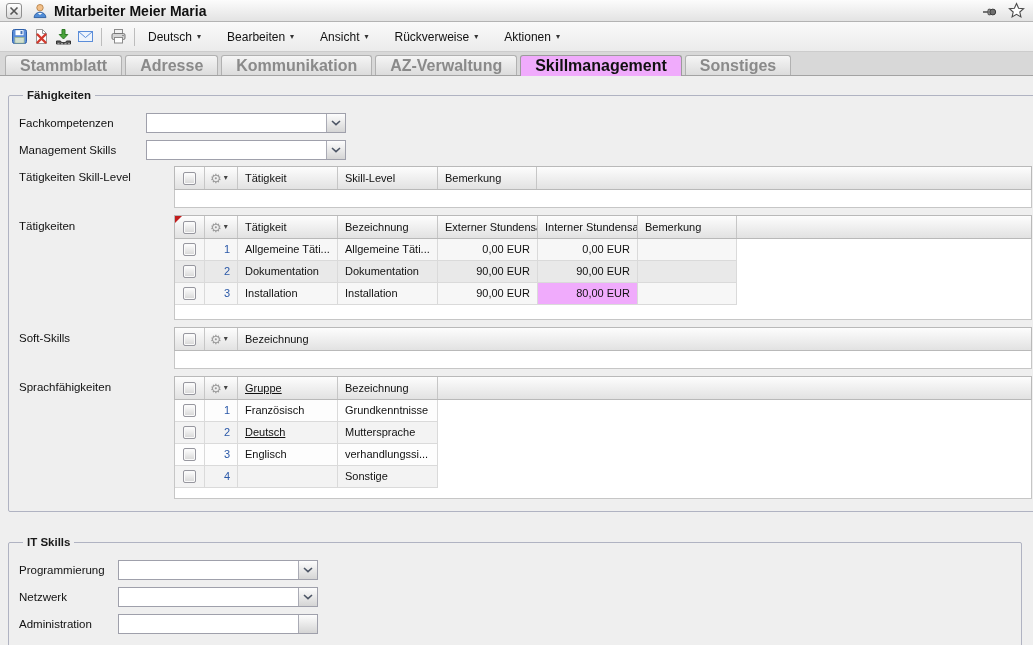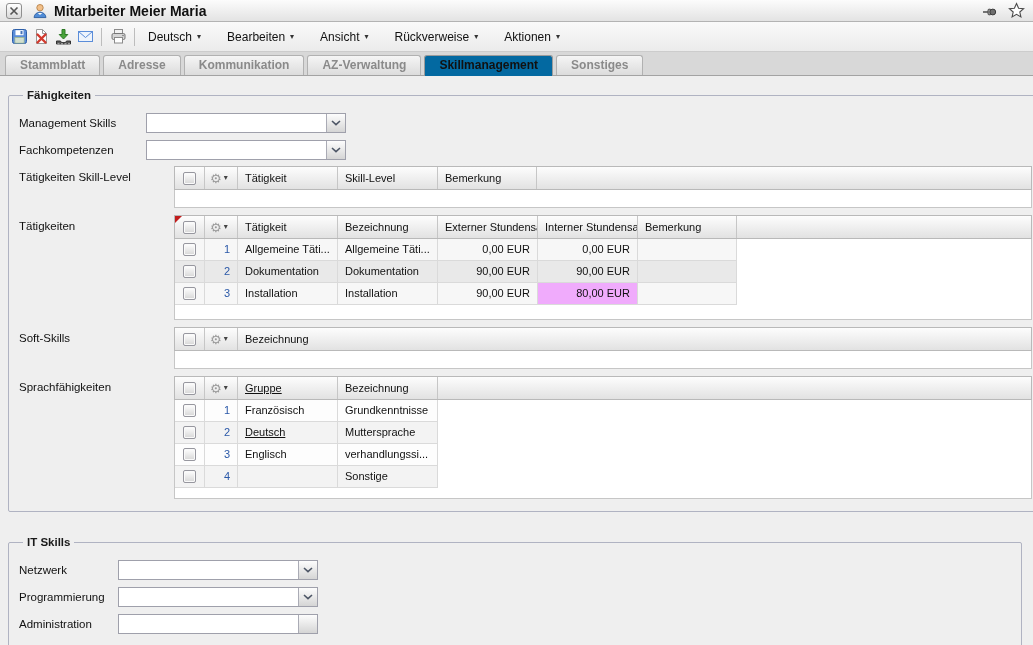--- a/index.html
+++ b/index.html
@@ -17,22 +17,22 @@
   
   .toolbar { height:30px; display:flex; align-items:center; background:linear-gradient(#fafafa,#ebebeb); border-bottom:1px solid #cccccc; padding:0 8px; }
   .tbtn { width:22px; height:22px; display:flex; align-items:center; justify-content:center; }
   .tsep { width:1px; height:18px; background:#bdbdbd; margin:0 5px; }
   .menubar { display:flex; align-items:center; margin-left:8px; gap:26px; }
   .menu { font-size:12px; display:flex; align-items:center; gap:5px; white-space:nowrap; }
   .caret { font-size:8px; color:#333; line-height:1; }
 
   
   .tabstrip { height:24px; background:#d8d8d8; border-bottom:1px solid #a3a3a3; display:flex; align-items:flex-end; padding-left:5px; }
-  .tab { height:20px; line-height:19px; padding:0 14px; margin-right:3px; font-size:12px; font-weight:bold; color:#8a8a8a; background:linear-gradient(#f5f5f5,#dcdcdc); border:1px solid #b1b1b1; border-bottom:none; border-radius:3px 3px 0 0; white-space:nowrap; }
-  .tab.active { color:#111; background:#0369a1; border-color:#9b9b9b; height:21px; margin-bottom:-1px; }
+  .tab { height:20px; line-height:19px; padding:0 14px; margin-right:3px; font-size:16px; font-weight:bold; color:#8a8a8a; background:linear-gradient(#f5f5f5,#dcdcdc); border:1px solid #b1b1b1; border-bottom:none; border-radius:3px 3px 0 0; white-space:nowrap; }
+  .tab.active { color:#111; background:#f0abfc; border-color:#9b9b9b; height:21px; margin-bottom:-1px; }
 
   
   .content { padding:13px 11px 0 8px; }
   fieldset { border:1px solid #b0b3c2; border-radius:2px; padding:5px 16px 8px 10px; width:1014px; background:transparent; }
   fieldset.gap { margin-top:24px; }
   legend { font-size:11.5px; font-weight:bold; padding:0 4px; margin-left:4px; color:#1a1a1a; }
 
   .field-row { display:flex; align-items:center; margin:6px 0; height:21px; }
   .row-label { width:127px; font-size:11.5px; flex:0 0 auto; }
   .it .row-label { width:99px; }
@@ -172,233 +172,233 @@
     <span class="tab active">Skillmanagement</span>
     <span class="tab">Sonstiges</span>
   </div>
 
   <div class="content">
 
     <fieldset>
       <legend>Fähigkeiten</legend>
 
       <div class="field-row">
+        <span class="row-label">Fachkompetenzen</span>
+        <span class="combo">
+          <input value="" style="">
+          <span class="cbtn">
+              <svg width="10" height="6" viewBox="0 0 10 6">
+                <path d="M1 1 L5 4.6 L9 1" fill="none" stroke="#4d5666" stroke-width="1.6"></path>
+              </svg>
+            </span>
+        </span>
+      </div>
+
+      <div class="field-row">
         <span class="row-label">Management Skills</span>
         <span class="combo">
           <input value="" style="">
           <span class="cbtn">
               <svg width="10" height="6" viewBox="0 0 10 6">
                 <path d="M1 1 L5 4.6 L9 1" fill="none" stroke="#4d5666" stroke-width="1.6"></path>
               </svg>
             </span>
         </span>
       </div>
 
+      <div class="table-block">
+        <span class="row-label">Tätigkeiten Skill-Level</span>
+        <div class="grid">
+            <div class="g-head">
+              <div class="g-hc g-cb">
+                <div class="checkbox"></div>
+              </div>
+              <div class="g-hc g-gear">
+                <span class="gear">⚙</span>
+                <span class="garr">▾</span>
+              </div>
+              <div class="g-hc" style="width: 100px;">Tätigkeit</div>
+              <div class="g-hc" style="width: 100px;">Skill-Level</div>
+              <div class="g-hc" style="width: 99px;">Bemerkung</div>
+              <div class="g-fill"></div>
+            </div>
+            <div class="g-body">
+              <div class="g-tail" style="height: 17px;"></div>
+            </div>
+          </div>
+      </div>
+
+      <div class="table-block">
+        <span class="row-label">Tätigkeiten</span>
+        <div class="grid">
+            <div class="g-head">
+              <div class="dirty"></div>
+              <div class="g-hc g-cb">
+                <div class="checkbox"></div>
+              </div>
+              <div class="g-hc g-gear">
+                <span class="gear">⚙</span>
+                <span class="garr">▾</span>
+              </div>
+              <div class="g-hc" style="width: 100px;">Tätigkeit</div>
+              <div class="g-hc" style="width: 100px;">Bezeichnung</div>
+              <div class="g-hc" style="width: 100px;">Externer Stundensa</div>
+              <div class="g-hc" style="width: 100px;">Interner Stundensa</div>
+              <div class="g-hc" style="width: 99px;">Bemerkung</div>
+              <div class="g-fill"></div>
+            </div>
+            <div class="g-body">
+              <div class="g-row">
+                <div class="g-c g-cb" style="background: rgb(247, 247, 247);">
+                  <div class="checkbox"></div>
+                </div>
+                <div class="g-c g-num" style="background: rgb(247, 247, 247);"><a class="rownum" href="#">1</a></div>
+                <div class="g-c" style="width: 100px; background: rgb(247, 247, 247);">Allgemeine Täti...</div>
+                <div class="g-c" style="width: 100px; background: rgb(247, 247, 247);">Allgemeine Täti...</div>
+                <div class="g-c r" style="width: 100px; background: rgb(247, 247, 247);">0,00 EUR</div>
+                <div class="g-c r" style="width: 100px; background: rgb(247, 247, 247);">0,00 EUR</div>
+                <div class="g-c" style="width: 99px; background: rgb(247, 247, 247);"></div>
+                <div class="g-fill"></div>
+              </div>
+              <div class="g-row">
+                <div class="g-c g-cb" style="background: rgb(233, 233, 233);">
+                  <div class="checkbox"></div>
+                </div>
+                <div class="g-c g-num" style="background: rgb(233, 233, 233);"><a class="rownum" href="#">2</a></div>
+                <div class="g-c" style="width: 100px; background: rgb(233, 233, 233);">Dokumentation</div>
+                <div class="g-c" style="width: 100px; background: rgb(233, 233, 233);">Dokumentation</div>
+                <div class="g-c r" style="width: 100px; background: rgb(233, 233, 233);">90,00 EUR</div>
+                <div class="g-c r" style="width: 100px; background: rgb(233, 233, 233);">90,00 EUR</div>
+                <div class="g-c" style="width: 99px; background: rgb(233, 233, 233);"></div>
+                <div class="g-fill"></div>
+              </div>
+              <div class="g-row">
+                <div class="g-c g-cb" style="background: rgb(247, 247, 247);">
+                  <div class="checkbox"></div>
+                </div>
+                <div class="g-c g-num" style="background: rgb(247, 247, 247);"><a class="rownum" href="#">3</a></div>
+                <div class="g-c" style="width: 100px; background: rgb(247, 247, 247);">Installation</div>
+                <div class="g-c" style="width: 100px; background: rgb(247, 247, 247);">Installation</div>
+                <div class="g-c r" style="width: 100px; background: rgb(247, 247, 247);">90,00 EUR</div>
+                <div class="g-c r" style="width: 100px; background: #f0abfc;">80,00 EUR</div>
+                <div class="g-c" style="width: 99px; background: rgb(247, 247, 247);"></div>
+                <div class="g-fill"></div>
+              </div>
+              <div class="g-tail" style="height: 14px;"></div>
+            </div>
+          </div>
+      </div>
+
+      <div class="table-block">
+        <span class="row-label">Soft-Skills</span>
+        <div class="grid">
+            <div class="g-head">
+              <div class="g-hc g-cb">
+                <div class="checkbox"></div>
+              </div>
+              <div class="g-hc g-gear">
+                <span class="gear">⚙</span>
+                <span class="garr">▾</span>
+              </div>
+              <div class="g-hc flex">Bezeichnung</div>
+              <div class="g-fill"></div>
+            </div>
+            <div class="g-body">
+              <div class="g-tail" style="height: 17px;"></div>
+            </div>
+          </div>
+      </div>
+
+      <div class="table-block" style="margin-bottom:4px">
+        <span class="row-label">Sprachfähigkeiten</span>
+        <div class="grid">
+            <div class="g-head">
+              <div class="g-hc g-cb">
+                <div class="checkbox"></div>
+              </div>
+              <div class="g-hc g-gear">
+                <span class="gear">⚙</span>
+                <span class="garr">▾</span>
+              </div>
+              <div class="g-hc" style="width: 100px; text-decoration: underline;">Gruppe</div>
+              <div class="g-hc" style="width: 100px;">Bezeichnung</div>
+              <div class="g-fill"></div>
+            </div>
+            <div class="g-body">
+              <div class="g-row">
+                <div class="g-c g-cb" style="background: rgb(253, 253, 253);">
+                  <div class="checkbox"></div>
+                </div>
+                <div class="g-c g-num" style="background: rgb(253, 253, 253);"><a class="rownum" href="#">1</a></div>
+                <div class="g-c" style="width: 100px; background: rgb(253, 253, 253);">Französisch</div>
+                <div class="g-c" style="width: 100px; background: rgb(253, 253, 253);">Grundkenntnisse</div>
+                <div class="g-fill"></div>
+              </div>
+              <div class="g-row">
+                <div class="g-c g-cb" style="background: rgb(243, 243, 243);">
+                  <div class="checkbox"></div>
+                </div>
+                <div class="g-c g-num" style="background: rgb(243, 243, 243);"><a class="rownum" href="#">2</a></div>
+                <div class="g-c" style="width: 100px; background: rgb(243, 243, 243); text-decoration: underline;">Deutsch</div>
+                <div class="g-c" style="width: 100px; background: rgb(243, 243, 243);">Muttersprache</div>
+                <div class="g-fill"></div>
+              </div>
+              <div class="g-row">
+                <div class="g-c g-cb" style="background: rgb(253, 253, 253);">
+                  <div class="checkbox"></div>
+                </div>
+                <div class="g-c g-num" style="background: rgb(253, 253, 253);"><a class="rownum" href="#">3</a></div>
+                <div class="g-c" style="width: 100px; background: rgb(253, 253, 253);">Englisch</div>
+                <div class="g-c" style="width: 100px; background: rgb(253, 253, 253);">verhandlungssi...</div>
+                <div class="g-fill"></div>
+              </div>
+              <div class="g-row">
+                <div class="g-c g-cb" style="background: rgb(243, 243, 243);">
+                  <div class="checkbox"></div>
+                </div>
+                <div class="g-c g-num" style="background: rgb(243, 243, 243);"><a class="rownum" href="#">4</a></div>
+                <div class="g-c" style="width: 100px; background: rgb(243, 243, 243);"></div>
+                <div class="g-c" style="width: 100px; background: rgb(243, 243, 243);">Sonstige</div>
+                <div class="g-fill"></div>
+              </div>
+              <div class="g-tail" style="height: 10px;"></div>
+            </div>
+          </div>
+      </div>
+    </fieldset>
+
+    <fieldset class="gap it">
+      <legend>IT Skills</legend>
+
+
       <div class="field-row">
-        <span class="row-label">Fachkompetenzen</span>
+        <span class="row-label">Programmierung</span>
         <span class="combo">
           <input value="" style="">
           <span class="cbtn">
               <svg width="10" height="6" viewBox="0 0 10 6">
                 <path d="M1 1 L5 4.6 L9 1" fill="none" stroke="#4d5666" stroke-width="1.6"></path>
               </svg>
             </span>
         </span>
       </div>
-
-      <div class="table-block">
-        <span class="row-label">Tätigkeiten Skill-Level</span>
-        <div class="grid">
-            <div class="g-head">
-              <div class="g-hc g-cb">
-                <div class="checkbox"></div>
-              </div>
-              <div class="g-hc g-gear">
-                <span class="gear">⚙</span>
-                <span class="garr">▾</span>
-              </div>
-              <div class="g-hc" style="width: 100px;">Tätigkeit</div>
-              <div class="g-hc" style="width: 100px;">Skill-Level</div>
-              <div class="g-hc" style="width: 99px;">Bemerkung</div>
-              <div class="g-fill"></div>
-            </div>
-            <div class="g-body">
-              <div class="g-tail" style="height: 17px;"></div>
-            </div>
-          </div>
-      </div>
-
-      <div class="table-block">
-        <span class="row-label">Tätigkeiten</span>
-        <div class="grid">
-            <div class="g-head">
-              <div class="dirty"></div>
-              <div class="g-hc g-cb">
-                <div class="checkbox"></div>
-              </div>
-              <div class="g-hc g-gear">
-                <span class="gear">⚙</span>
-                <span class="garr">▾</span>
-              </div>
-              <div class="g-hc" style="width: 100px;">Tätigkeit</div>
-              <div class="g-hc" style="width: 100px;">Bezeichnung</div>
-              <div class="g-hc" style="width: 100px;">Externer Stundensa</div>
-              <div class="g-hc" style="width: 100px;">Interner Stundensa</div>
-              <div class="g-hc" style="width: 99px;">Bemerkung</div>
-              <div class="g-fill"></div>
-            </div>
-            <div class="g-body">
-              <div class="g-row">
-                <div class="g-c g-cb" style="background: rgb(247, 247, 247);">
-                  <div class="checkbox"></div>
-                </div>
-                <div class="g-c g-num" style="background: rgb(247, 247, 247);"><a class="rownum" href="#">1</a></div>
-                <div class="g-c" style="width: 100px; background: rgb(247, 247, 247);">Allgemeine Täti...</div>
-                <div class="g-c" style="width: 100px; background: rgb(247, 247, 247);">Allgemeine Täti...</div>
-                <div class="g-c r" style="width: 100px; background: rgb(247, 247, 247);">0,00 EUR</div>
-                <div class="g-c r" style="width: 100px; background: rgb(247, 247, 247);">0,00 EUR</div>
-                <div class="g-c" style="width: 99px; background: rgb(247, 247, 247);"></div>
-                <div class="g-fill"></div>
-              </div>
-              <div class="g-row">
-                <div class="g-c g-cb" style="background: rgb(233, 233, 233);">
-                  <div class="checkbox"></div>
-                </div>
-                <div class="g-c g-num" style="background: rgb(233, 233, 233);"><a class="rownum" href="#">2</a></div>
-                <div class="g-c" style="width: 100px; background: rgb(233, 233, 233);">Dokumentation</div>
-                <div class="g-c" style="width: 100px; background: rgb(233, 233, 233);">Dokumentation</div>
-                <div class="g-c r" style="width: 100px; background: rgb(233, 233, 233);">90,00 EUR</div>
-                <div class="g-c r" style="width: 100px; background: rgb(233, 233, 233);">90,00 EUR</div>
-                <div class="g-c" style="width: 99px; background: rgb(233, 233, 233);"></div>
-                <div class="g-fill"></div>
-              </div>
-              <div class="g-row">
-                <div class="g-c g-cb" style="background: rgb(247, 247, 247);">
-                  <div class="checkbox"></div>
-                </div>
-                <div class="g-c g-num" style="background: rgb(247, 247, 247);"><a class="rownum" href="#">3</a></div>
-                <div class="g-c" style="width: 100px; background: rgb(247, 247, 247);">Installation</div>
-                <div class="g-c" style="width: 100px; background: rgb(247, 247, 247);">Installation</div>
-                <div class="g-c r" style="width: 100px; background: rgb(247, 247, 247);">90,00 EUR</div>
-                <div class="g-c r" style="width: 100px; background: #f0abfc;">80,00 EUR</div>
-                <div class="g-c" style="width: 99px; background: rgb(247, 247, 247);"></div>
-                <div class="g-fill"></div>
-              </div>
-              <div class="g-tail" style="height: 14px;"></div>
-            </div>
-          </div>
-      </div>
-
-      <div class="table-block">
-        <span class="row-label">Soft-Skills</span>
-        <div class="grid">
-            <div class="g-head">
-              <div class="g-hc g-cb">
-                <div class="checkbox"></div>
-              </div>
-              <div class="g-hc g-gear">
-                <span class="gear">⚙</span>
-                <span class="garr">▾</span>
-              </div>
-              <div class="g-hc flex">Bezeichnung</div>
-              <div class="g-fill"></div>
-            </div>
-            <div class="g-body">
-              <div class="g-tail" style="height: 17px;"></div>
-            </div>
-          </div>
-      </div>
-
-      <div class="table-block" style="margin-bottom:4px">
-        <span class="row-label">Sprachfähigkeiten</span>
-        <div class="grid">
-            <div class="g-head">
-              <div class="g-hc g-cb">
-                <div class="checkbox"></div>
-              </div>
-              <div class="g-hc g-gear">
-                <span class="gear">⚙</span>
-                <span class="garr">▾</span>
-              </div>
-              <div class="g-hc" style="width: 100px; text-decoration: underline;">Gruppe</div>
-              <div class="g-hc" style="width: 100px;">Bezeichnung</div>
-              <div class="g-fill"></div>
-            </div>
-            <div class="g-body">
-              <div class="g-row">
-                <div class="g-c g-cb" style="background: rgb(253, 253, 253);">
-                  <div class="checkbox"></div>
-                </div>
-                <div class="g-c g-num" style="background: rgb(253, 253, 253);"><a class="rownum" href="#">1</a></div>
-                <div class="g-c" style="width: 100px; background: rgb(253, 253, 253);">Französisch</div>
-                <div class="g-c" style="width: 100px; background: rgb(253, 253, 253);">Grundkenntnisse</div>
-                <div class="g-fill"></div>
-              </div>
-              <div class="g-row">
-                <div class="g-c g-cb" style="background: rgb(243, 243, 243);">
-                  <div class="checkbox"></div>
-                </div>
-                <div class="g-c g-num" style="background: rgb(243, 243, 243);"><a class="rownum" href="#">2</a></div>
-                <div class="g-c" style="width: 100px; background: rgb(243, 243, 243); text-decoration: underline;">Deutsch</div>
-                <div class="g-c" style="width: 100px; background: rgb(243, 243, 243);">Muttersprache</div>
-                <div class="g-fill"></div>
-              </div>
-              <div class="g-row">
-                <div class="g-c g-cb" style="background: rgb(253, 253, 253);">
-                  <div class="checkbox"></div>
-                </div>
-                <div class="g-c g-num" style="background: rgb(253, 253, 253);"><a class="rownum" href="#">3</a></div>
-                <div class="g-c" style="width: 100px; background: rgb(253, 253, 253);">Englisch</div>
-                <div class="g-c" style="width: 100px; background: rgb(253, 253, 253);">verhandlungssi...</div>
-                <div class="g-fill"></div>
-              </div>
-              <div class="g-row">
-                <div class="g-c g-cb" style="background: rgb(243, 243, 243);">
-                  <div class="checkbox"></div>
-                </div>
-                <div class="g-c g-num" style="background: rgb(243, 243, 243);"><a class="rownum" href="#">4</a></div>
-                <div class="g-c" style="width: 100px; background: rgb(243, 243, 243);"></div>
-                <div class="g-c" style="width: 100px; background: rgb(243, 243, 243);">Sonstige</div>
-                <div class="g-fill"></div>
-              </div>
-              <div class="g-tail" style="height: 10px;"></div>
-            </div>
-          </div>
-      </div>
-    </fieldset>
-
-    <fieldset class="gap it">
-      <legend>IT Skills</legend>
-
 
       <div class="field-row">
         <span class="row-label">Netzwerk</span>
         <span class="combo">
           <input value="" style="">
           <span class="cbtn">
               <svg width="10" height="6" viewBox="0 0 10 6">
                 <path d="M1 1 L5 4.6 L9 1" fill="none" stroke="#4d5666" stroke-width="1.6"></path>
               </svg>
             </span>
         </span>
       </div>
 
       <div class="field-row">
-        <span class="row-label">Programmierung</span>
-        <span class="combo">
-          <input value="" style="">
-          <span class="cbtn">
-              <svg width="10" height="6" viewBox="0 0 10 6">
-                <path d="M1 1 L5 4.6 L9 1" fill="none" stroke="#4d5666" stroke-width="1.6"></path>
-              </svg>
-            </span>
-        </span>
-      </div>
-
-      <div class="field-row">
         <span class="row-label">Administration</span>
         <span class="combo">
           <input value="" style="">
           <span class="cbtn"></span>
         </span>
       </div>
     </fieldset>
 
   </div>
 </div>

